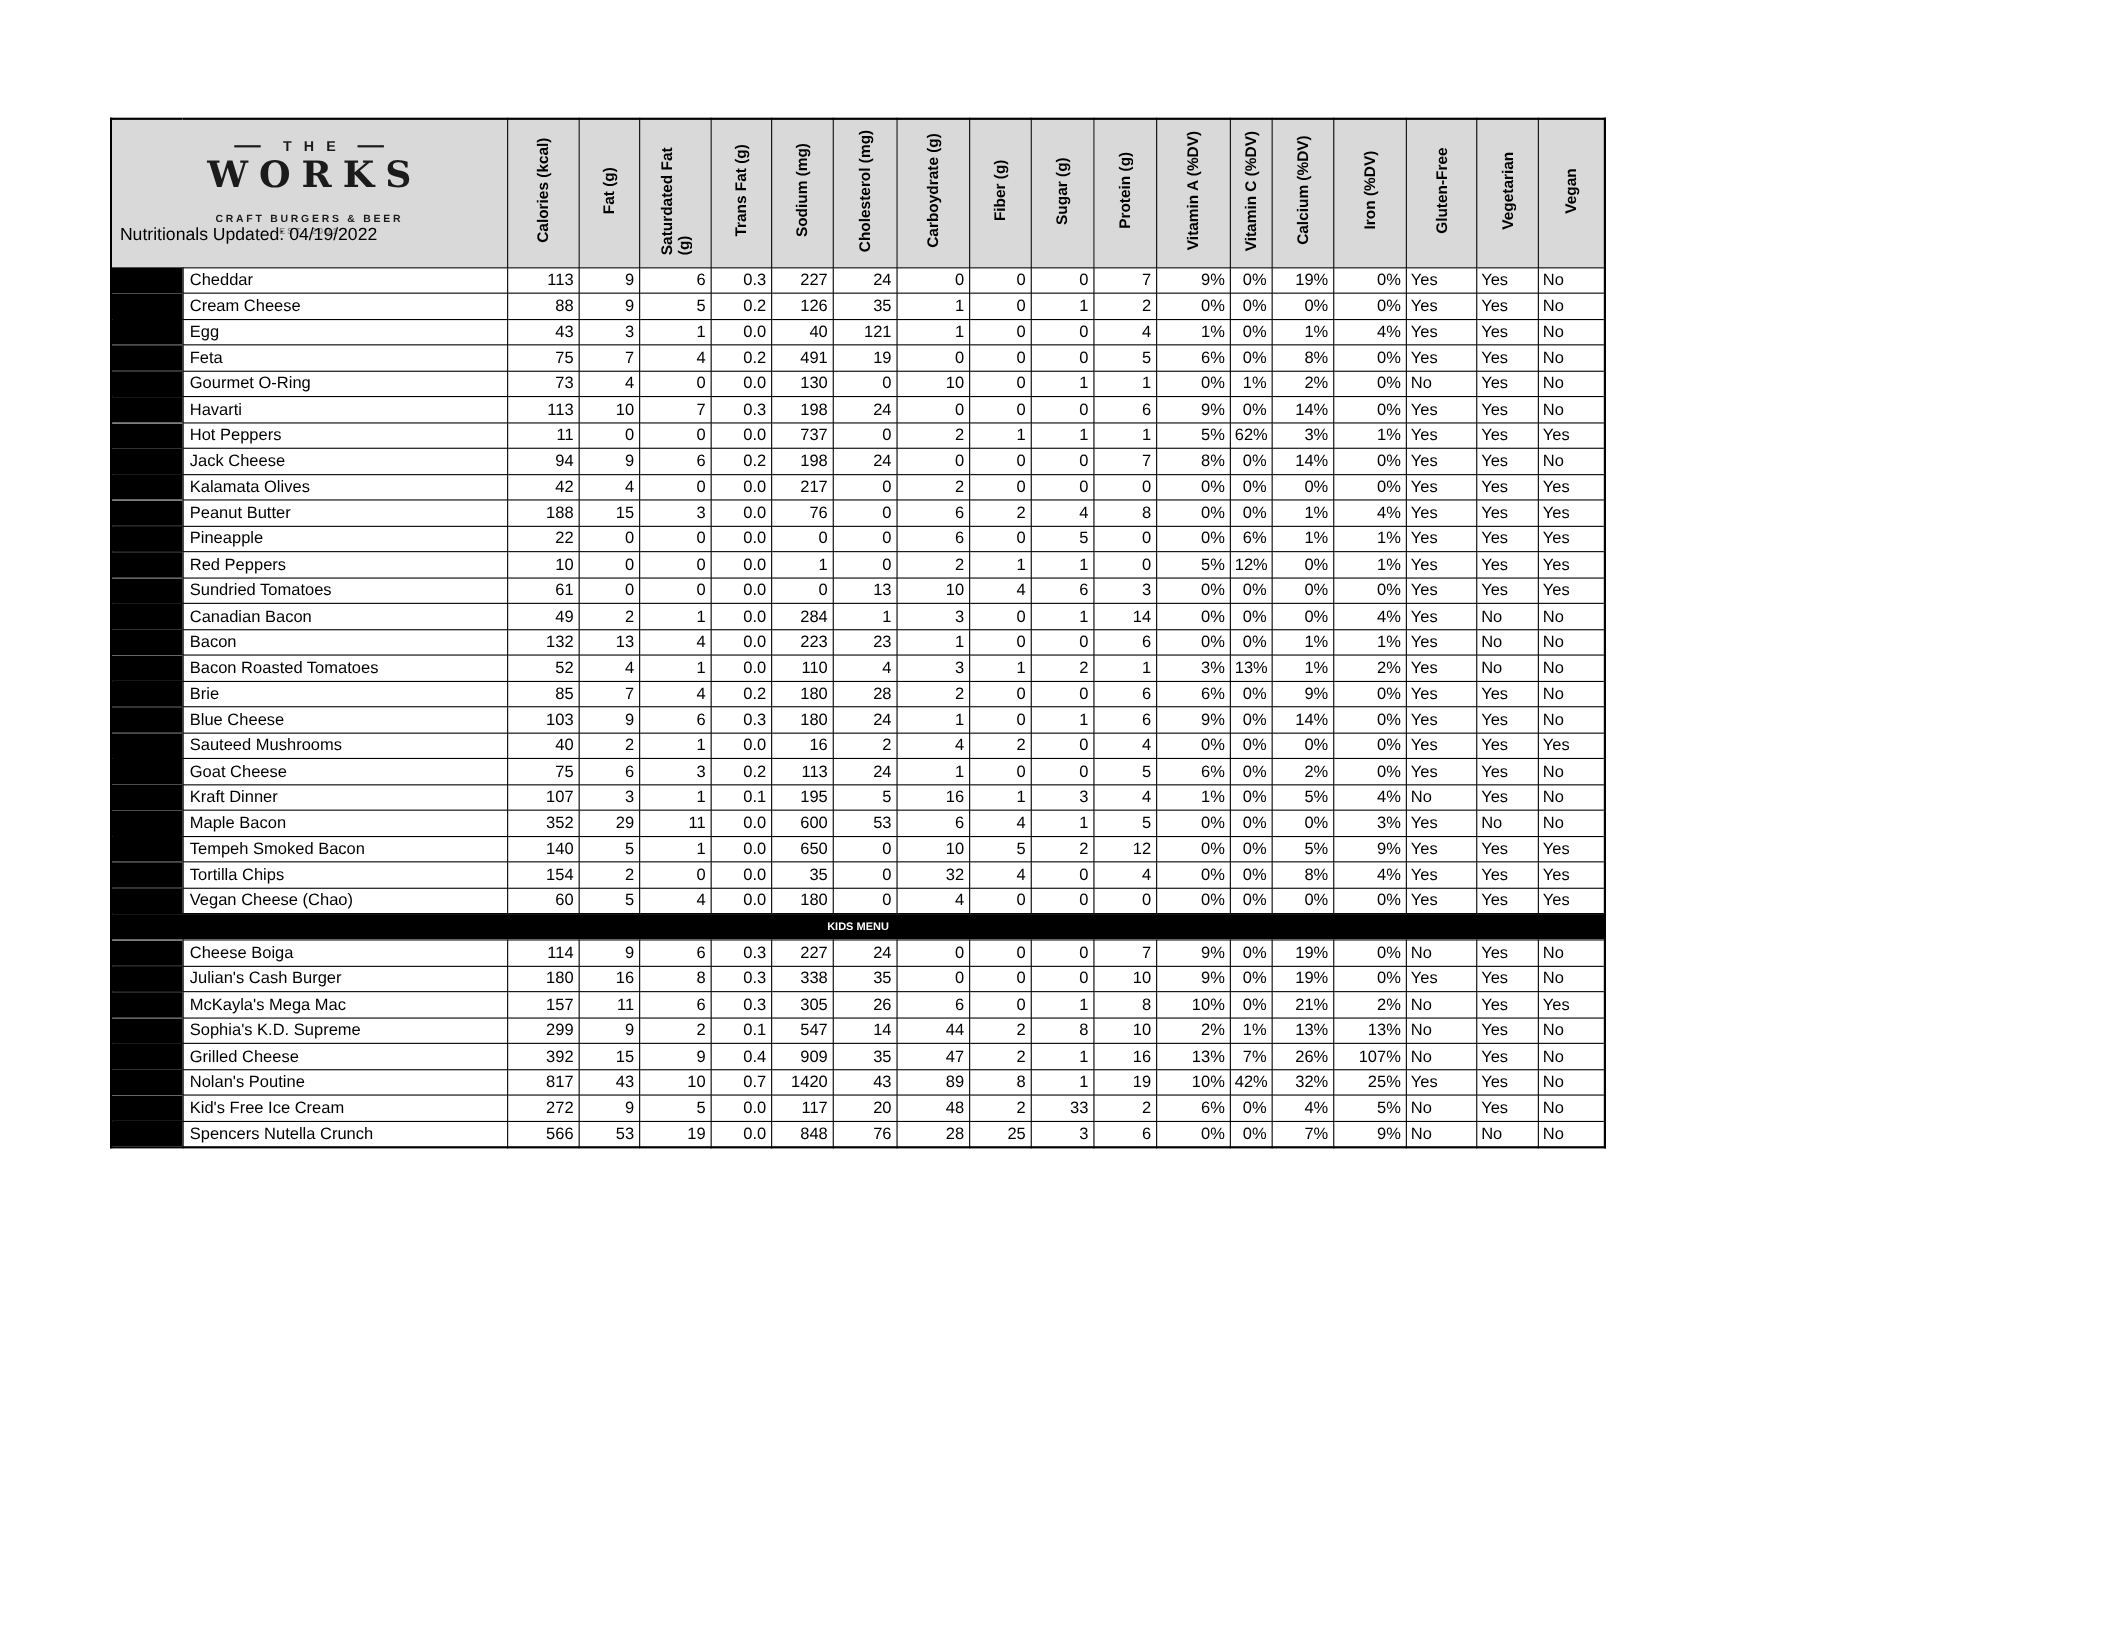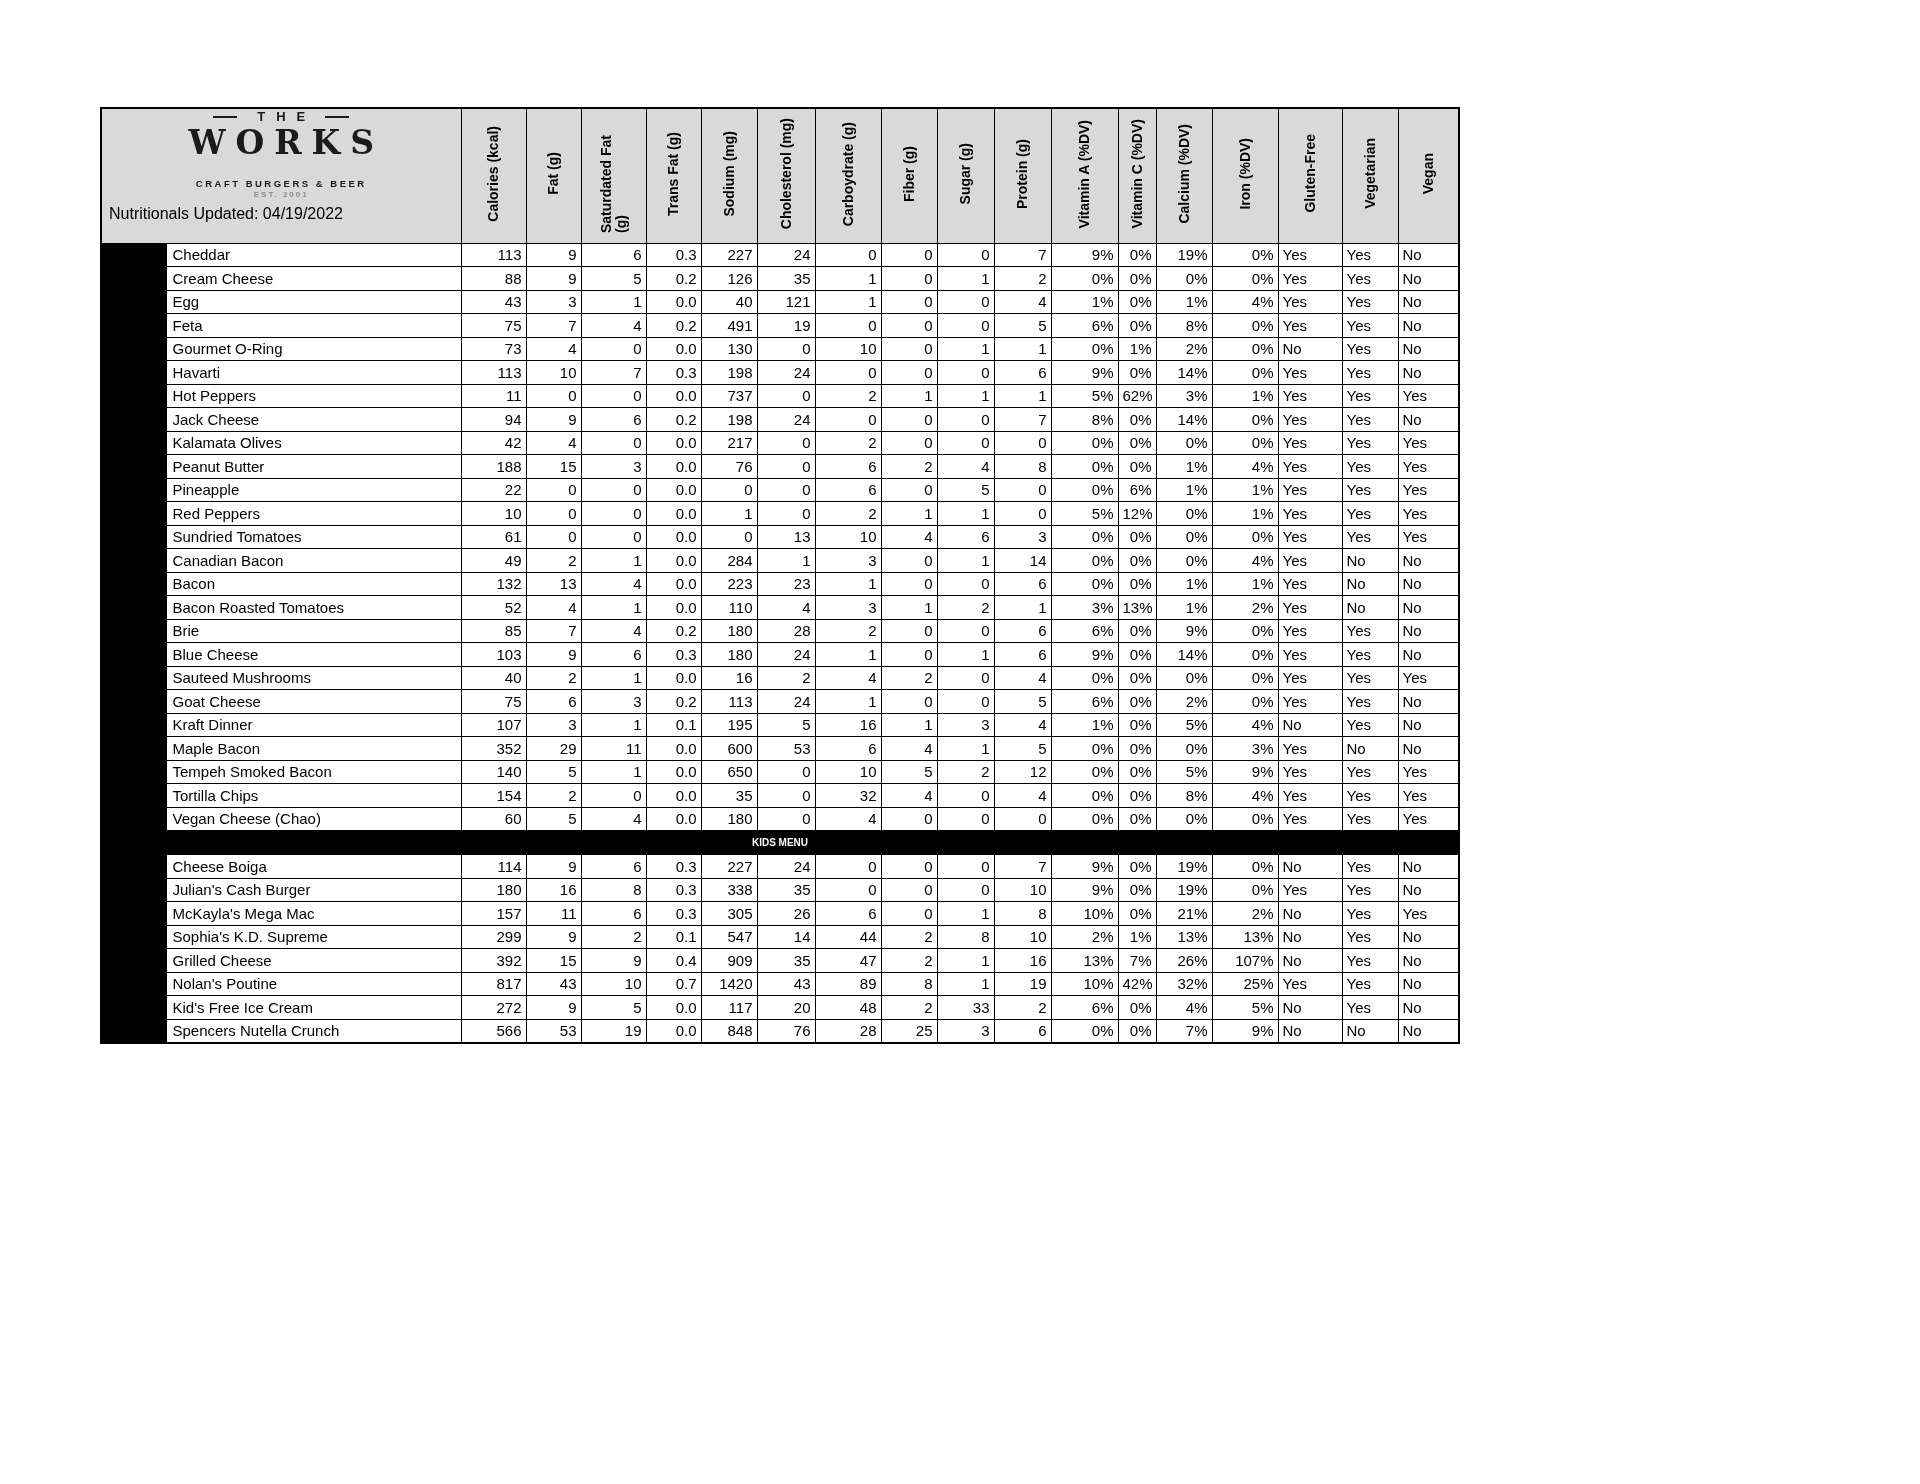--- a/index.html
+++ b/index.html
@@ -50,21 +50,21 @@
     transform: rotate(180deg);
     white-space: normal;
     max-height: 118px;
     line-height: 15px;
     font-size: 14px;
     font-weight: 700;
     text-align: left;
   }
 
   th.logo-cell { position: relative; vertical-align: top; text-align: center; }
-  .logo { padding-top: 0; }
+  .logo { padding-top: 16px; }
   .logo-the { display: flex; align-items: center; justify-content: center; gap: 9px;
               font-size: 13px; font-weight: 700; letter-spacing: 11px; text-indent: 11px; color: #1b1b1b; }
   .logo-the .rule { width: 24px; height: 2px; background: #1b1b1b; display: inline-block; }
   .logo-works { font-family: "DejaVu Serif", serif; font-weight: 700; font-size: 33px;
                 letter-spacing: 10px; text-indent: 10px; line-height: 38px; color: #1b1b1b; }
   .logo-tagline { font-size: 9.5px; font-weight: 700; letter-spacing: 2.5px; margin-top: 16px; color: #1b1b1b; text-align: center; }
   .logo-est { font-size: 8px; letter-spacing: 2px; color: #8a8a8a; margin-top: 1px; }
   .updated { position: absolute; left: 7px; bottom: 20px; font-size: 16px; font-weight: 400; }
 
   tbody tr { height: 23.5px; }

